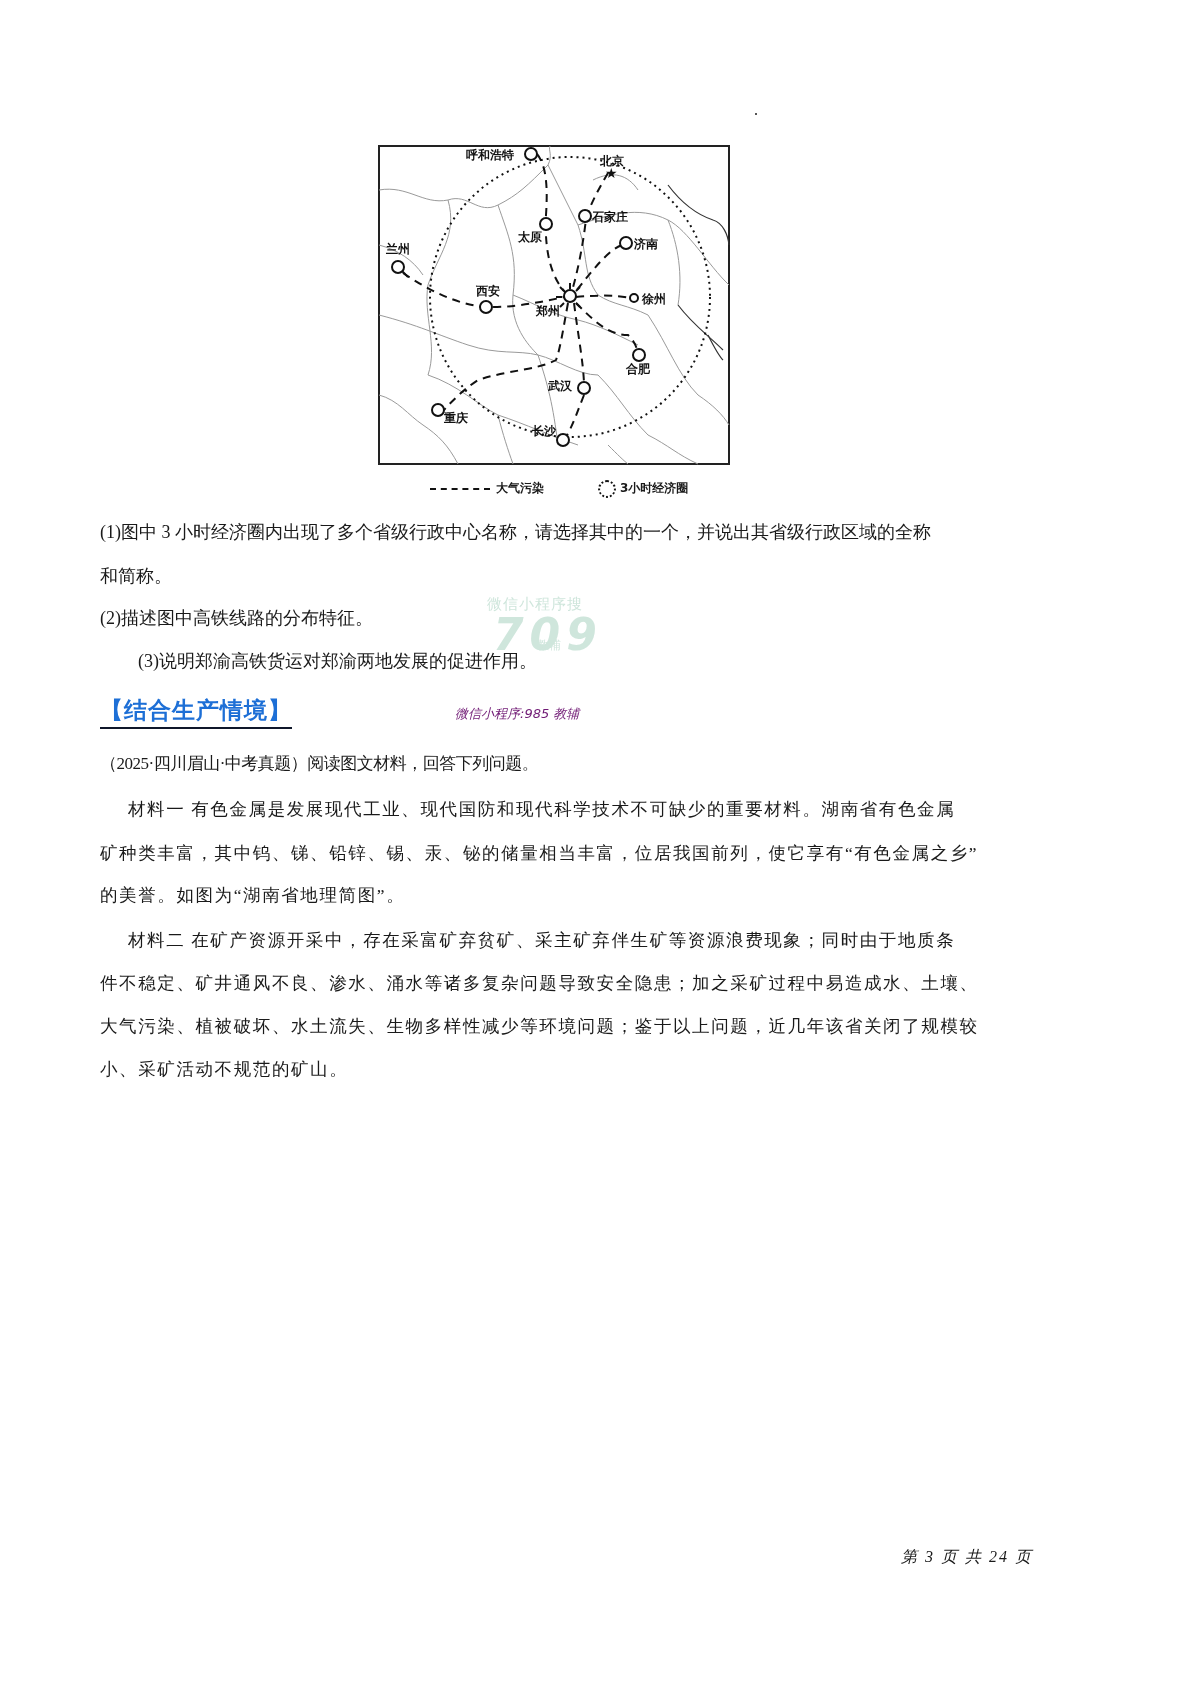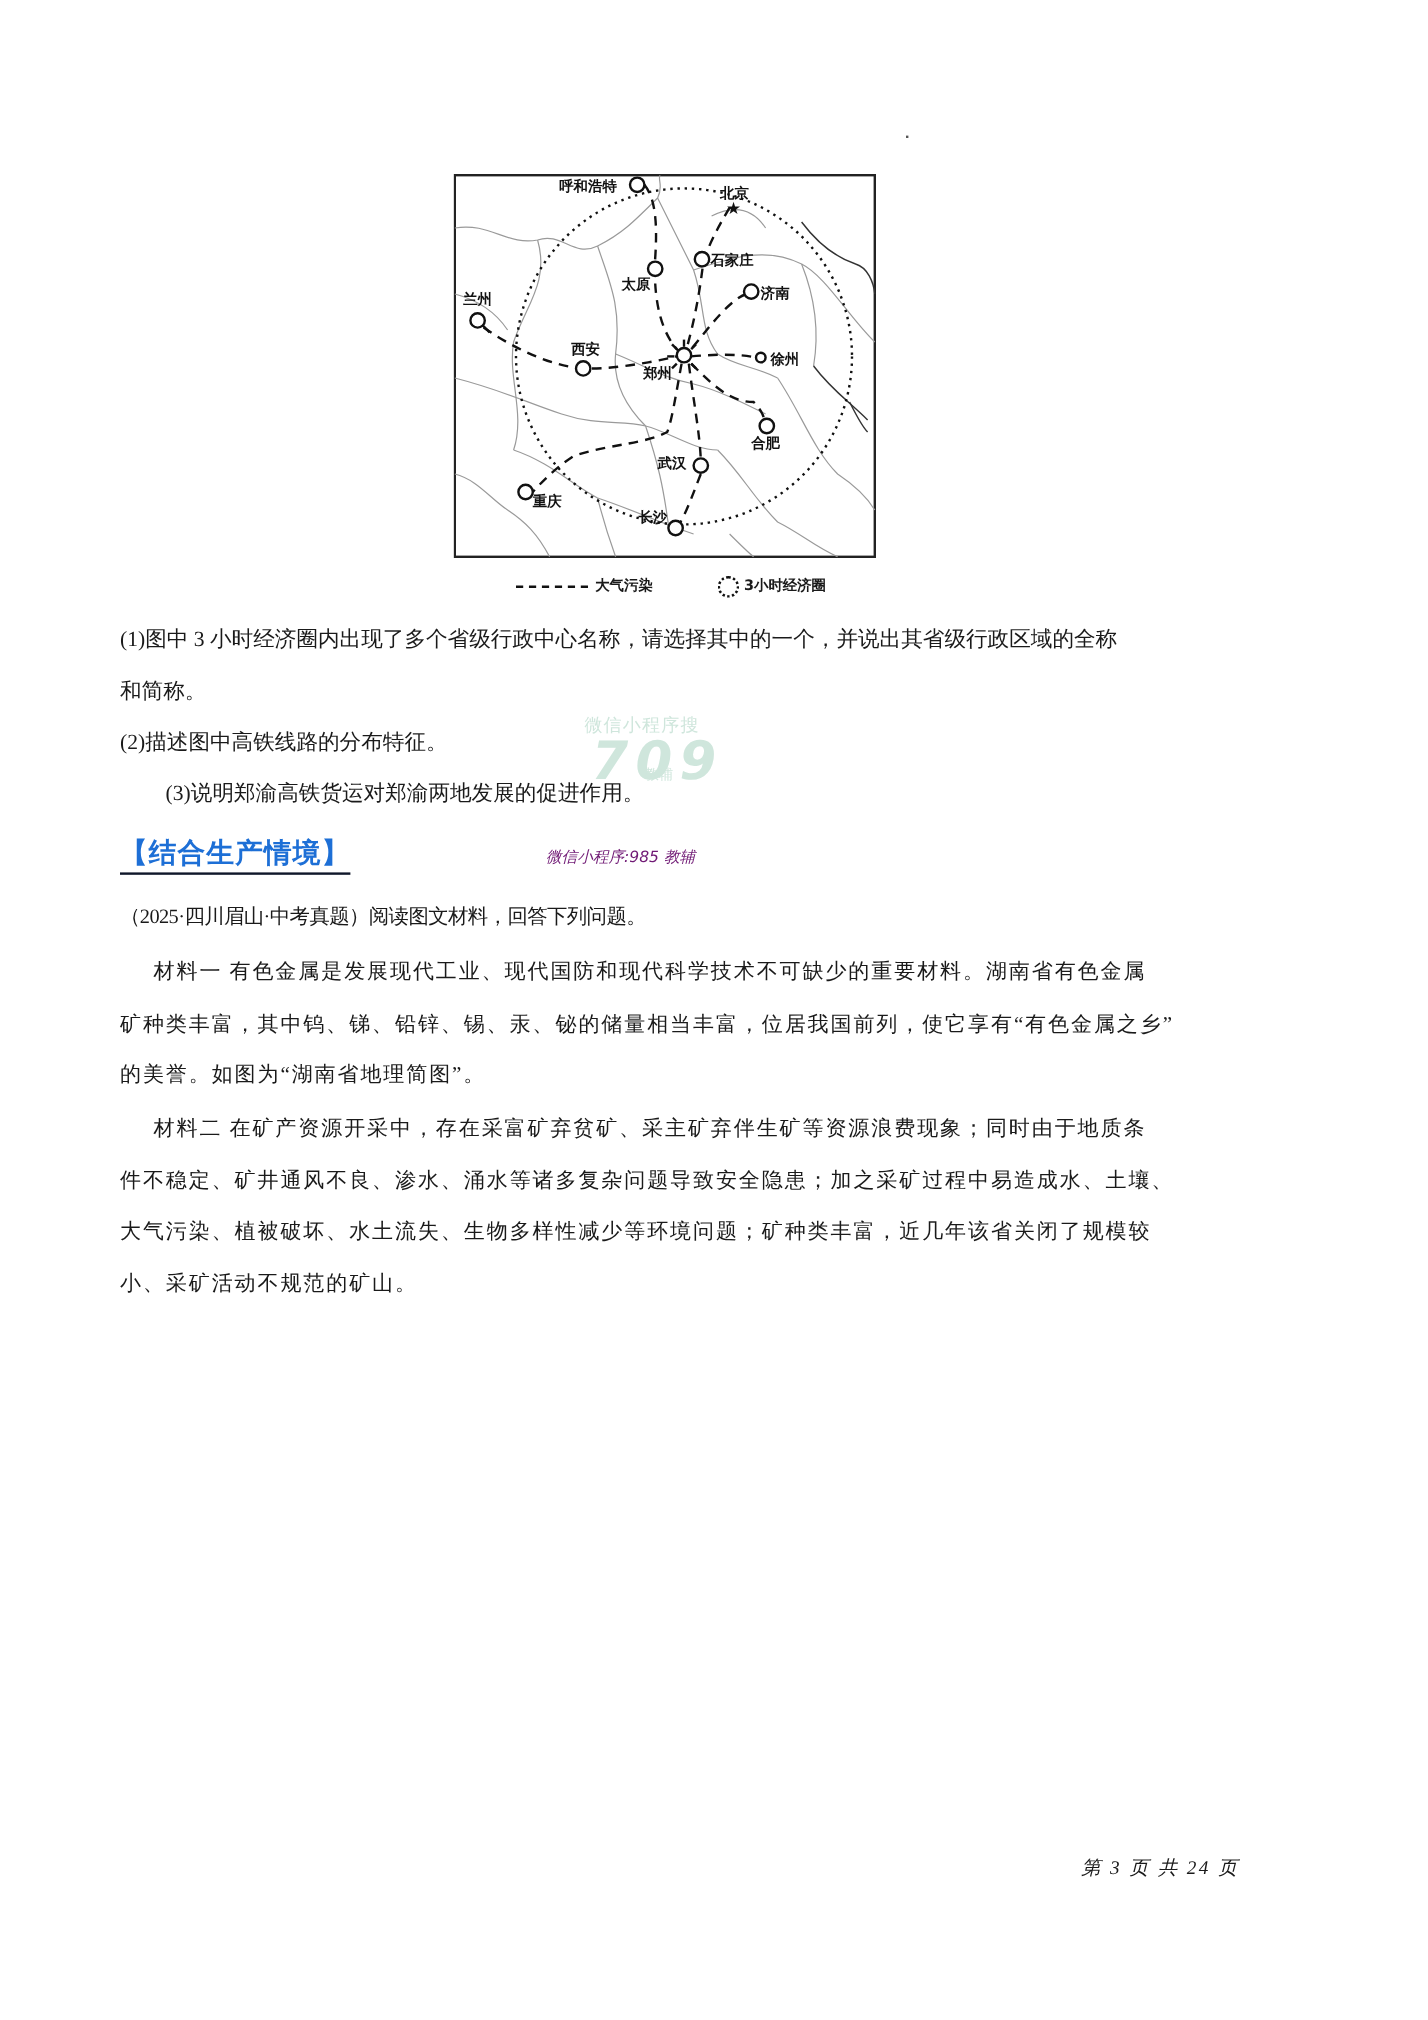--- a/index.html
+++ b/index.html
@@ -157,16 +157,16 @@
 <div class="section-title">【结合生产情境】</div>
 
 <div class="p src">（2025·四川眉山·中考真题）阅读图文材料，回答下列问题。</div>
 
 <div class="p body m1a">材料一  有色金属是发展现代工业、现代国防和现代科学技术不可缺少的重要材料。湖南省有色金属</div>
 <div class="p body m1b">矿种类丰富，其中钨、锑、铅锌、锡、汞、铋的储量相当丰富，位居我国前列，使它享有“有色金属之乡”</div>
 <div class="p body m1c">的美誉。如图为“湖南省地理简图”。</div>
 
 <div class="p body m2a">材料二  在矿产资源开采中，存在采富矿弃贫矿、采主矿弃伴生矿等资源浪费现象；同时由于地质条</div>
 <div class="p body m2b">件不稳定、矿井通风不良、渗水、涌水等诸多复杂问题导致安全隐患；加之采矿过程中易造成水、土壤、</div>
-<div class="p body m2c">大气污染、植被破坏、水土流失、生物多样性减少等环境问题；矿种类丰富，近几年该省关闭了规模较</div>
+<div class="p body m2c">大气污染、植被破坏、水土流失、生物多样性减少等环境问题；鉴于以上问题，近几年该省关闭了规模较</div>
 <div class="p body m2d">小、采矿活动不规范的矿山。</div>
 
 <div class="footer">第 3 页 共 24 页</div>
 
 </body></html>

